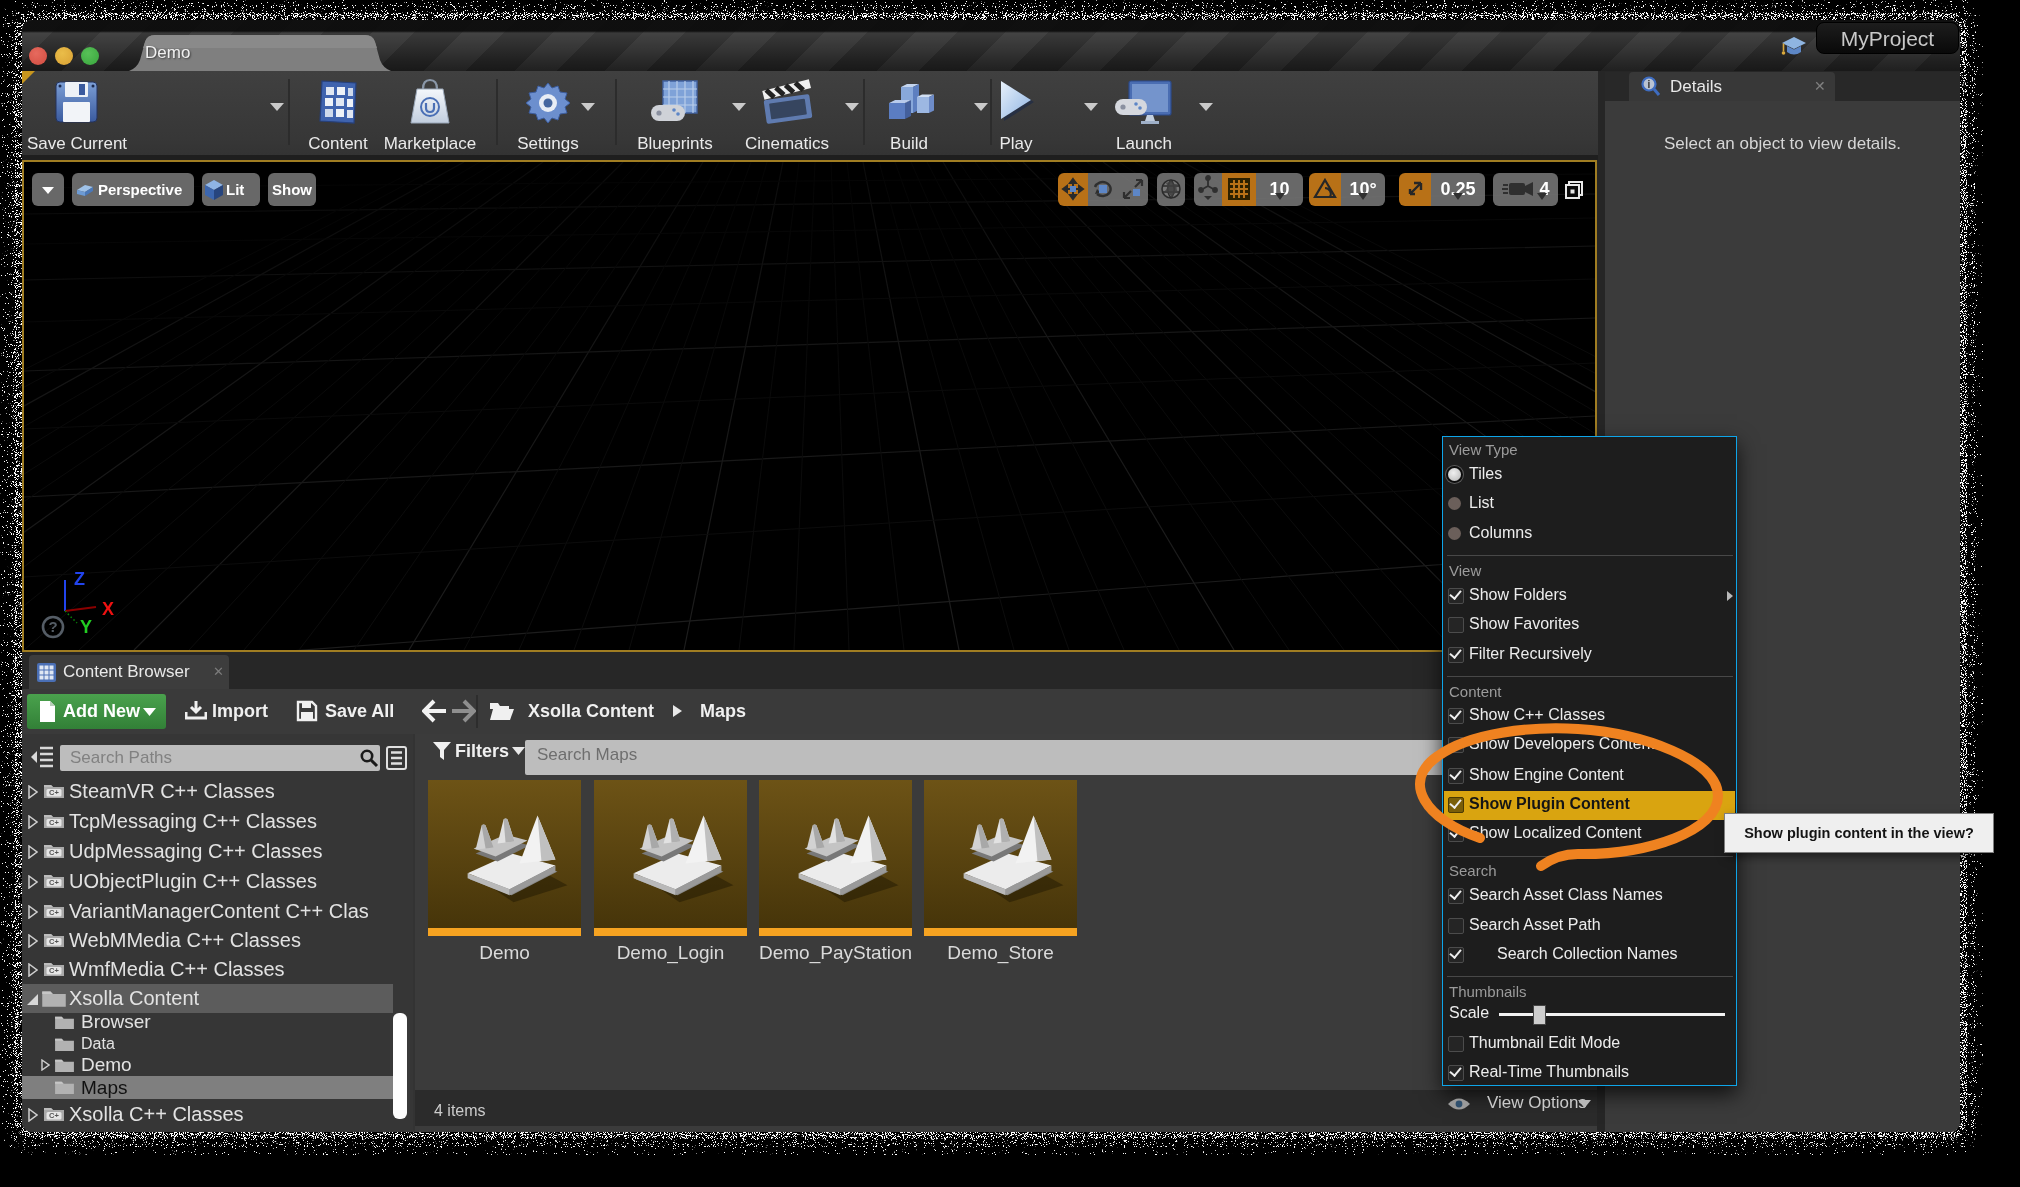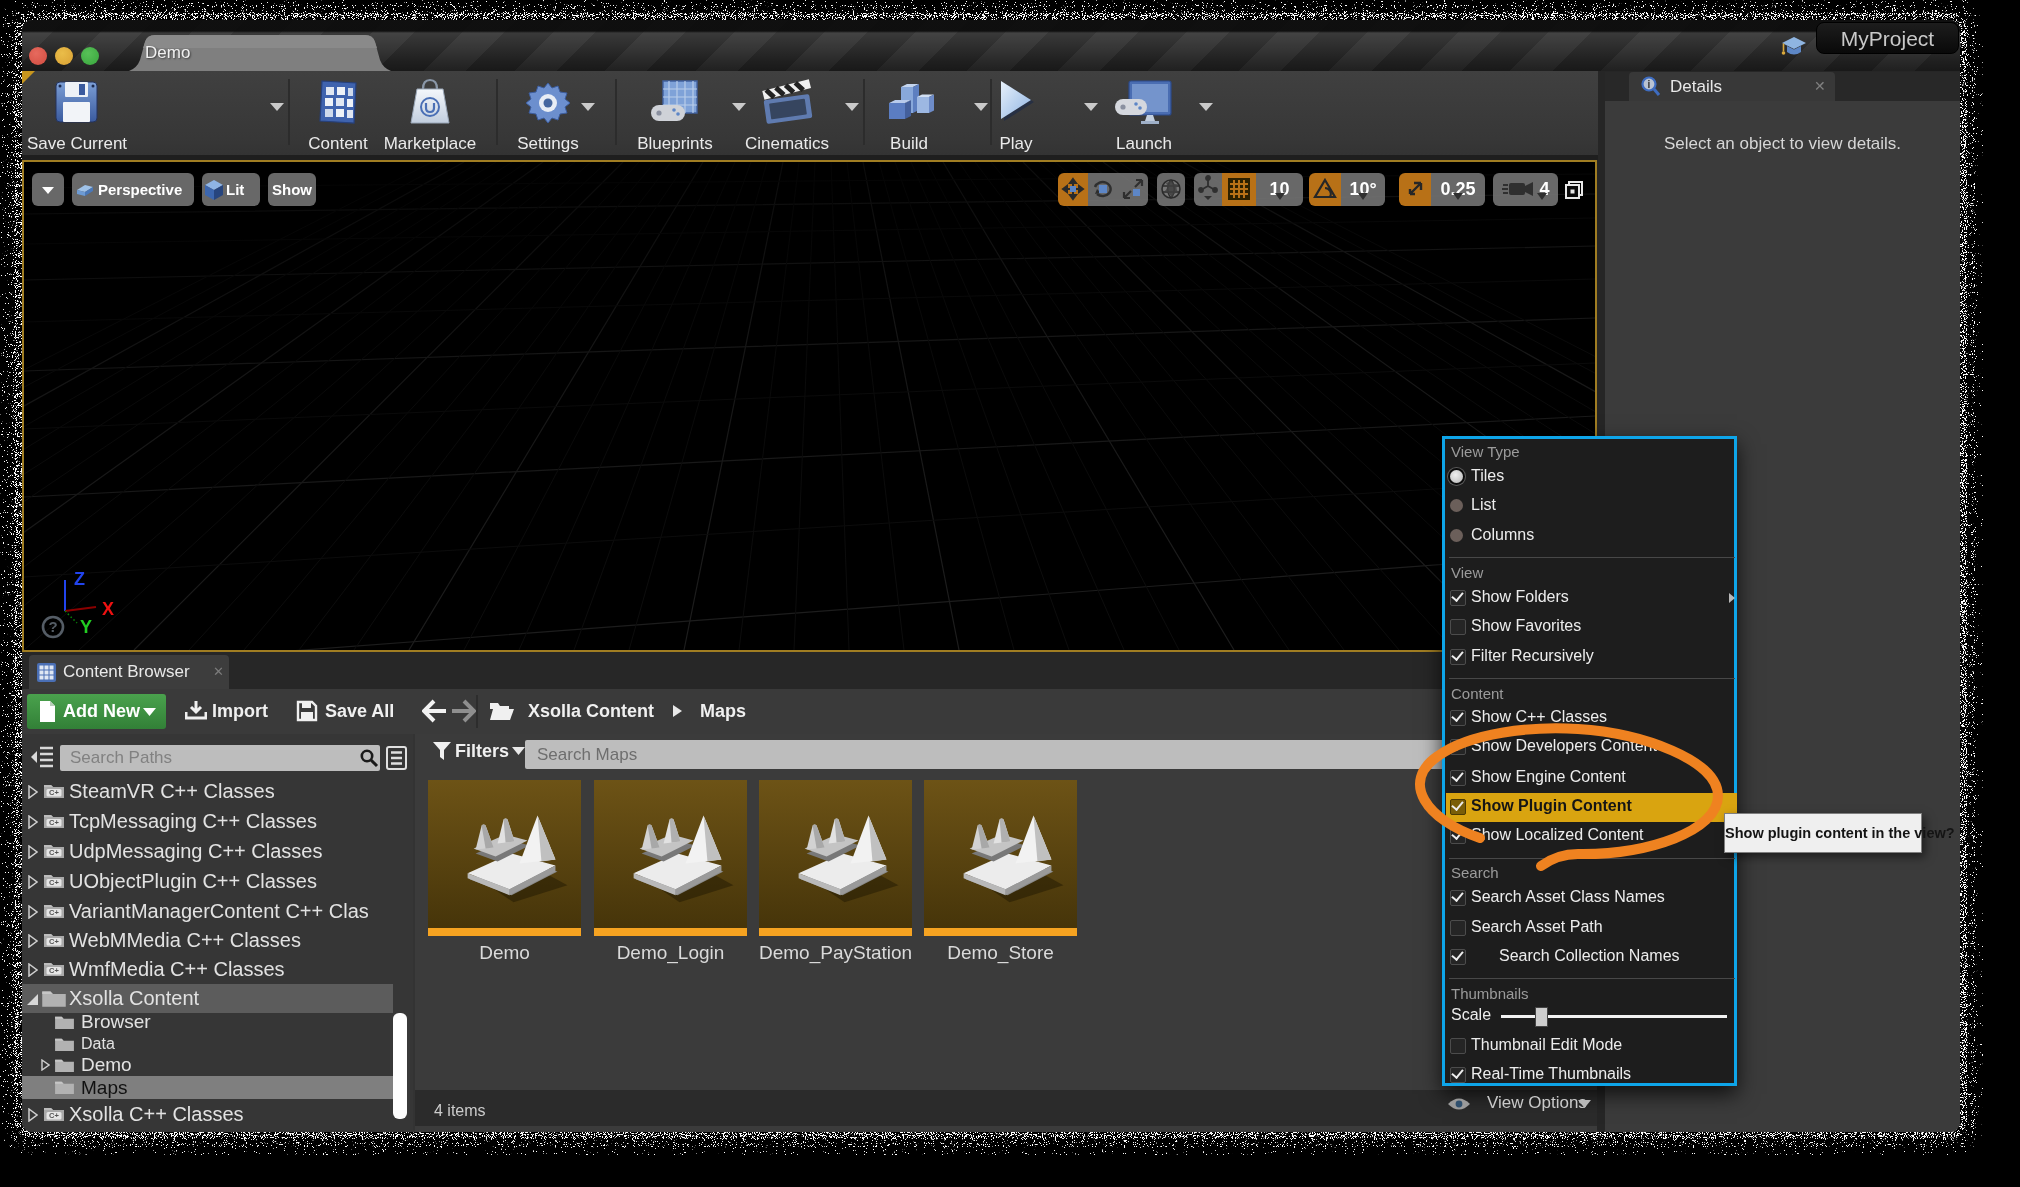--- a/index.html
+++ b/index.html
@@ -61,31 +61,31 @@
   .treerow{position:absolute;left:0;width:391px;color:#e2e2e2;font-size:20px;white-space:nowrap;}
   .tile{position:absolute;width:153px;}
   .tile .thumb{width:153px;height:156px;background:linear-gradient(180deg,#6d5316,#443309);
     position:relative;}
   .tile .bar{position:absolute;left:0;bottom:0;width:100%;height:8px;background:#f6a321;}
   .tile .lbl{margin-top:6px;text-align:center;color:#dadada;font-size:19px;}
   #rpfooter{position:absolute;left:0;top:356px;width:1182px;height:36px;background:#2b2b2b;
     color:#cccccc;font-size:17px;}
   
   #menu{position:absolute;left:1442px;top:436px;width:295px;height:650px;background:#1d1d1d;
-    border:3px solid #0ea5e9;box-shadow:0 8px 20px rgba(0,0,0,.75);box-sizing:border-box;
+    border:1px solid #0ea5e9;box-shadow:0 8px 20px rgba(0,0,0,.75);box-sizing:border-box;
     font-family:"Liberation Sans", sans-serif;}
   .mlabel{position:absolute;left:6px;color:#9b9b9b;font-size:15px;}
   .mitem{position:absolute;left:26px;color:#ededed;font-size:16px;white-space:nowrap;}
   .mdiv{position:absolute;left:4px;width:286px;height:1px;background:#484848;}
   .chk{position:absolute;left:5px;width:14px;height:14px;background:#252525;border:1px solid #4c4c4c;border-radius:2px;}
   .chk.on::after{content:"";position:absolute;left:3px;top:-1px;width:5px;height:9px;
     border:solid #ededed;border-width:0 2px 2px 0;transform:rotate(40deg);}
   .radio{position:absolute;left:5px;width:13px;height:13px;border-radius:50%;}
   #hlrow{position:absolute;left:1px;width:291px;height:29px;background:#d9a410;}
-  #tooltip{position:absolute;left:1724px;top:813px;width:198px;height:40px;background:#efefef;
+  #tooltip{position:absolute;left:1724px;top:813px;width:270px;height:40px;background:#efefef;
     border:1px solid #7e7e7e;box-sizing:border-box;color:#141414;font-size:14.5px;font-weight:bold;
     text-align:center;line-height:38px;white-space:nowrap;box-shadow:3px 4px 9px rgba(0,0,0,.5);}
   #viewopts{position:absolute;left:1447px;top:1093px;color:#c9c9c9;font-size:17px;}
 </style></head>
 <body>
 <div id="stage">
 <svg width="0" height="0" style="position:absolute">
 <defs>
 <linearGradient id="gBlue" x1="0" y1="0" x2="0" y2="1">
   <stop offset="0" stop-color="#7c9fd6"></stop>
@@ -615,21 +615,21 @@
         <div class="abs" style="left:371px;top:279px;width:14px;height:106px;background:#fcfcfc;border-radius:6px;"></div>
       </div>
       <div id="rightpanel">
         <svg class="abs" style="left:17px;top:7px" width="20" height="20" viewBox="0 0 20 20">
           <path d="M1 1 h18 l-7 8 v10 l-4 -3 v-7 Z" fill="#f0f0f0"></path>
         </svg>
         <div class="cbt" style="left:40px;top:0px;">Filters</div>
         <svg class="abs" style="left:97px;top:13px" width="13" height="9">
             <path d="M0 0 h13 l-6.5 8 Z" fill="#e8e8e8"></path>
           </svg>
-        <div class="srchbox" style="left:110px;top:6px;width:1065px;height:29px;line-height:29px;color:#6e6e6e;">
+        <div class="srchbox" style="left:110px;top:6px;width:1065px;height:35px;line-height:29px;color:#6e6e6e;">
           <span style="margin-left:12px;">Search Maps</span>
         </div>
         <div class="tile" style="left:13px;top:46px;">
             <div class="thumb"><svg width="153" height="148" viewBox="-6 -8 165 160">
                 <use href="#lvlicon"></use>
               </svg><div class="bar"></div></div>
             <div class="lbl">Demo</div>
           </div>
         <div class="tile" style="left:179px;top:46px;">
             <div class="thumb"><svg width="153" height="148" viewBox="-6 -8 165 160">

